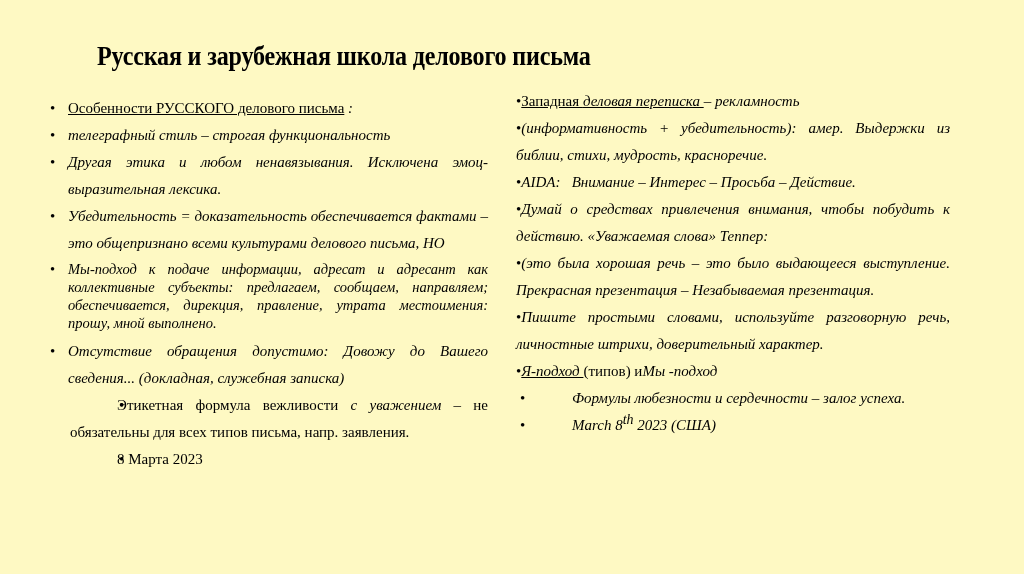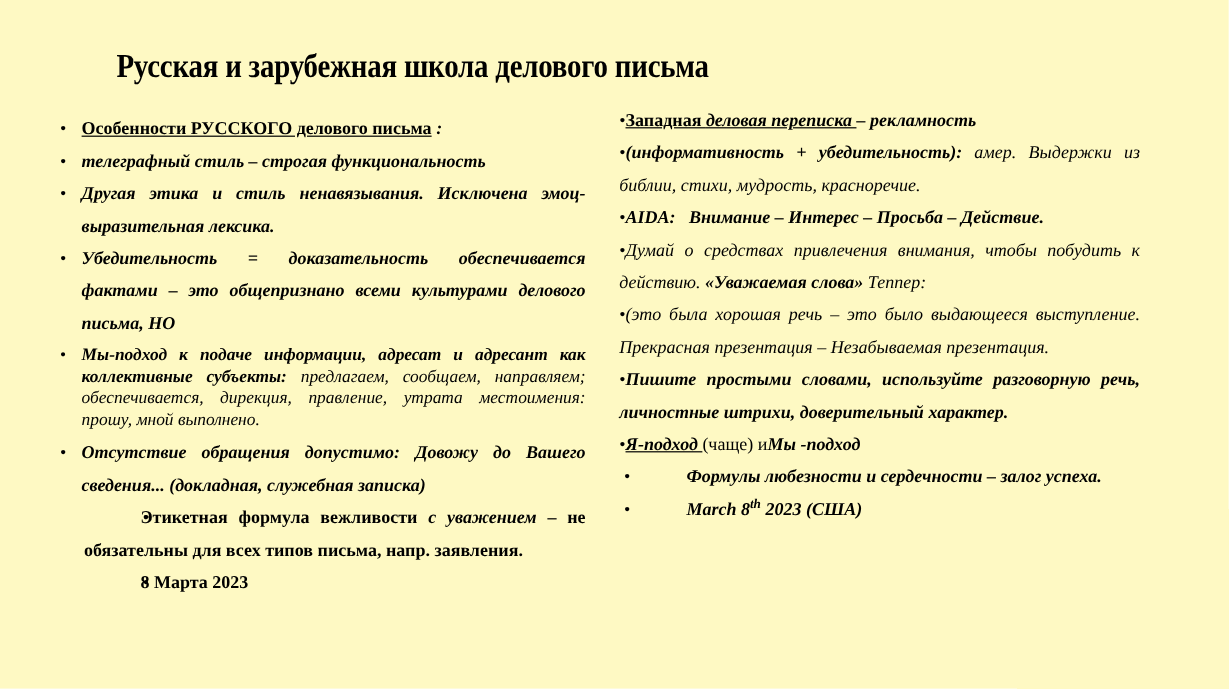--- a/index.html
+++ b/index.html
@@ -23,25 +23,25 @@
     .item { position: relative; text-align: justify; }
     .bullet { display: inline-block; width: 18px; }
     .item.top { padding-left: 20px; }
     .item.top > .bullet { position: absolute; left: 2px; top: 0; width: 12px; }
 
     .item.sub > .bullet { position: absolute; left: 24px; width: 12px; }
     .item.sub { padding-left: 22px; text-indent: 47px; }
 
     .item.compact { line-height: 18px; font-size: 14.5px; margin-top: 3px; margin-bottom: 6px; }
 
-    .b { font-weight: bold; }
+    .b { font-weight: normal; }
     .i { font-style: italic; }
     .u { text-decoration: underline; }
     .red { color: #c0141c; }
-    sup { font-size: 11px; line-height: 0; }
+    sup { font-size: 14px; line-height: 0; }
 
     .r-item { text-align: justify; }
     .r-sub { position: relative; padding-left: 56px; }
     .r-sub > .bullet { position: absolute; left: 4px; }
   </style>
 </head>
 <body>
 
 <div class="slide">
 
@@ -54,21 +54,21 @@
       <span class="b u">Особенности РУССКОГО делового письма</span><span class="b i"> :</span>
     </div>
 
     <div class="item top">
       <span class="bullet">•</span>
       <span class="b i">телеграфный стиль – строгая функциональность</span>
     </div>
 
     <div class="item top">
       <span class="bullet">•</span>
-      <span class="b i">Другая этика и стиль ненавязывания. Исключена эмоц-выразительная лексика.</span>
+      <span class="b i">Другая этика и любом ненавязывания. Исключена эмоц-выразительная лексика.</span>
     </div>
 
     <div class="item top">
       <span class="bullet">•</span>
       <span class="b i">Убедительность = доказательность обеспечивается фактами – это общепризнано всеми культурами делового письма, НО</span>
     </div>
 
     <div class="item top compact">
       <span class="bullet">•</span>
       <span class="b i">Мы-подход к подаче информации, адресат и адресант как коллективные субъекты:</span><span class="i"> предлагаем, сообщаем, направляем; обеспечивается, дирекция, правление, утрата местоимения: прошу, мной выполнено.</span>
@@ -114,21 +114,21 @@
 
     <div class="r-item">
       <span>•</span><span class="i">(это была хорошая речь – это было выдающееся выступление. Прекрасная презентация – Незабываемая презентация.</span>
     </div>
 
     <div class="r-item">
       <span>•</span><span class="b i">Пишите простыми словами, используйте разговорную речь, личностные штрихи, доверительный характер.</span>
     </div>
 
     <div class="r-item">
-      <span>•</span><span class="b i u">Я-подход </span><span>(чаще) и</span><span class="b i">Мы -подход</span>
+      <span>•</span><span class="b i u">Я-подход </span><span>(типов) и</span><span class="b i">Мы -подход</span>
     </div>
 
 
 
     <div class="r-item r-sub">
       <span class="bullet">•</span><span class="b i">Формулы любезности и сердечности – залог успеха.</span>
     </div>
 
     <div class="r-item r-sub">
       <span class="bullet">•</span><span class="b i">March 8</span><sup class="b i">th</sup><span class="b i"> 2023 (США)</span>

